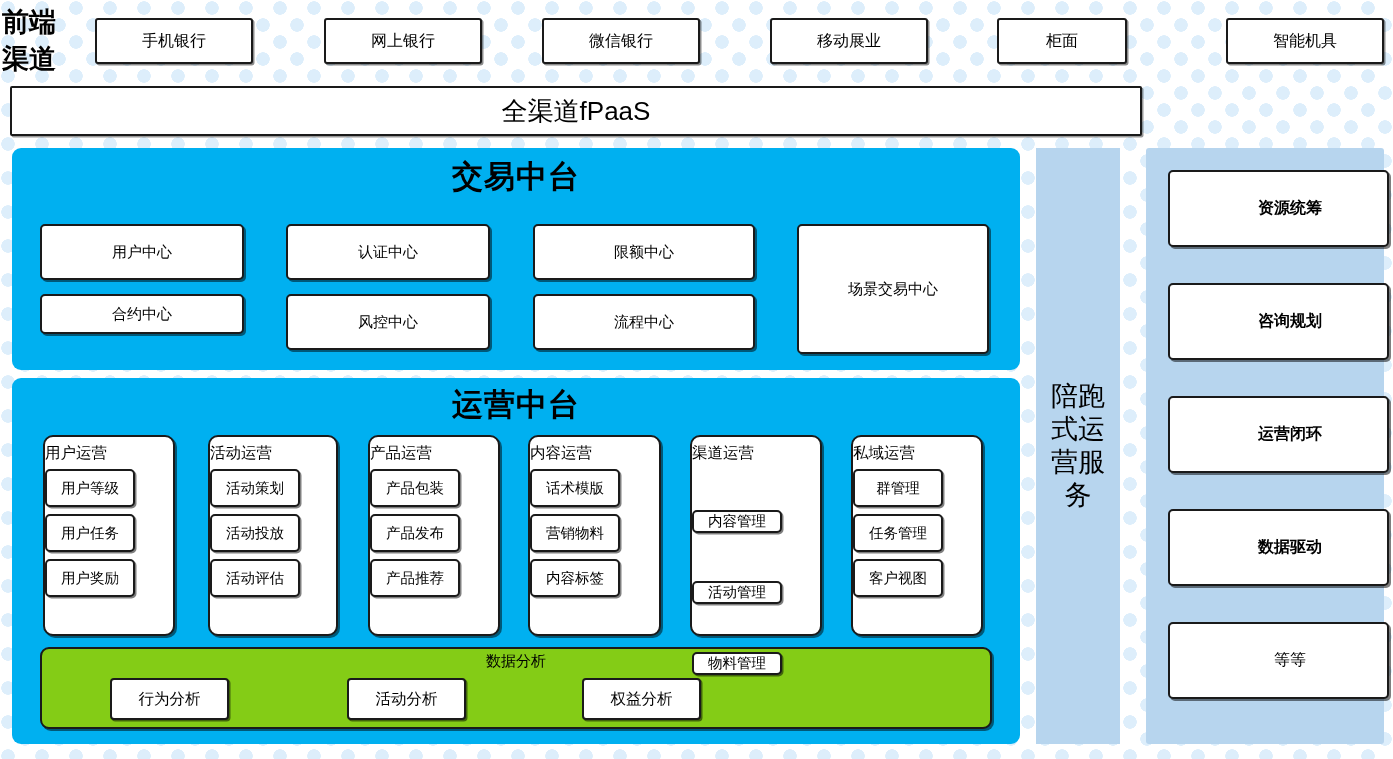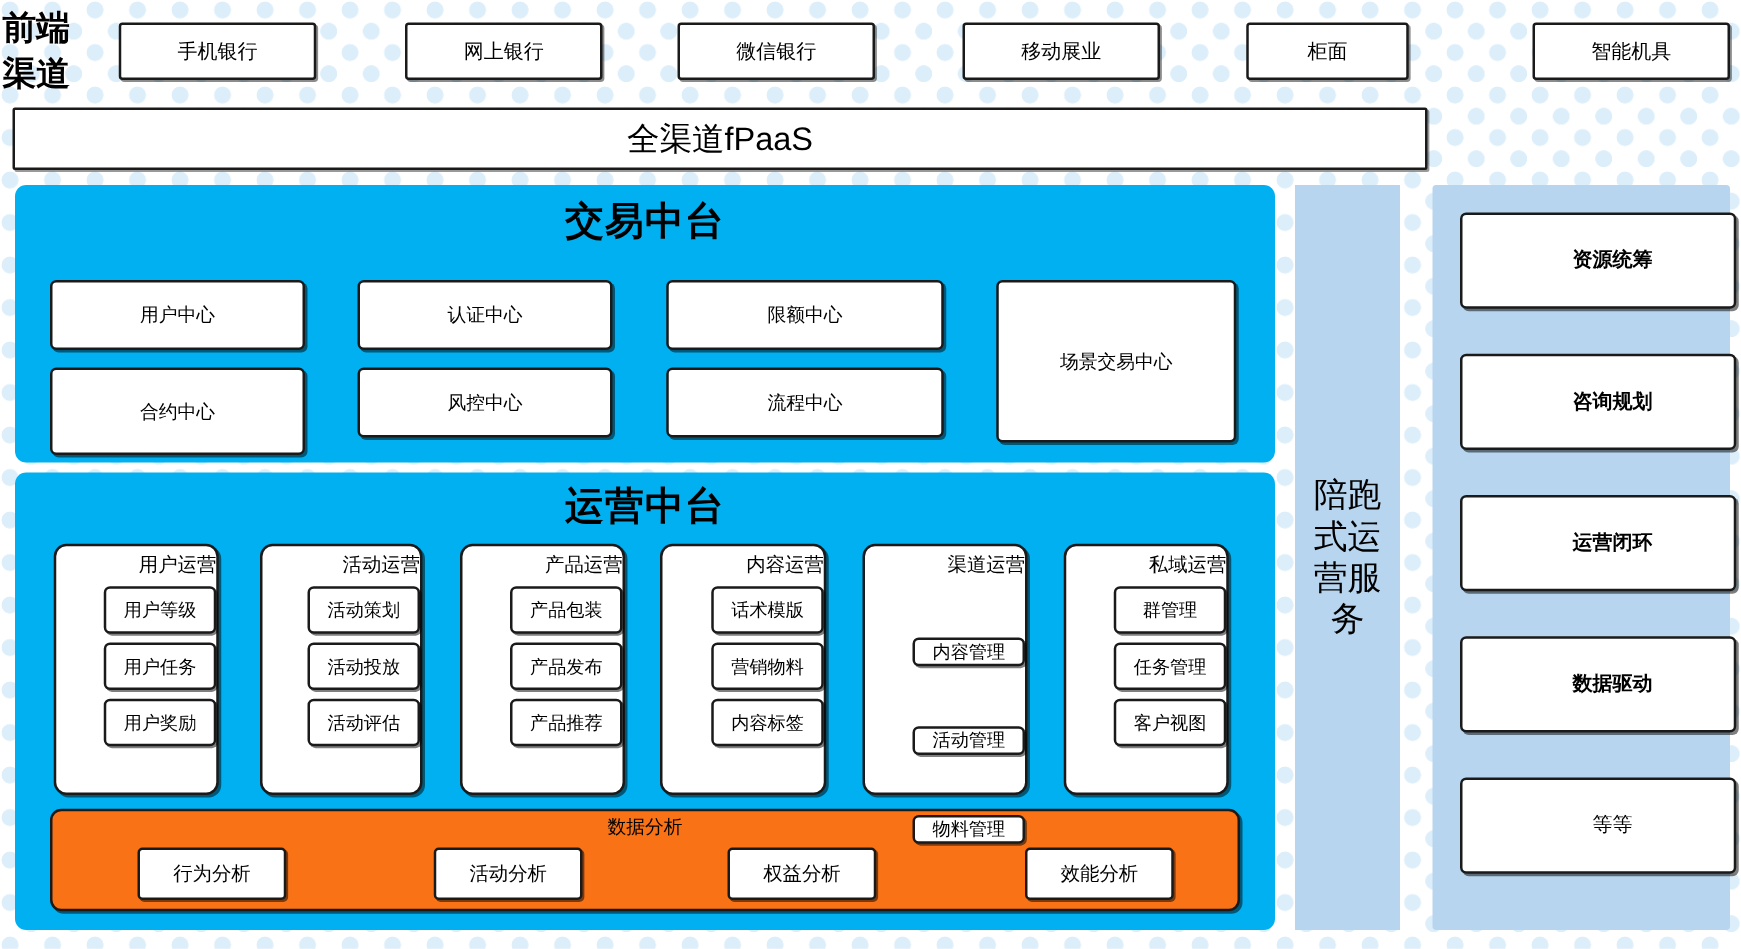--- a/index.html
+++ b/index.html
@@ -87,21 +87,21 @@
     box-shadow: 2px 2px 0 rgba(0,0,0,0.5);
   }
 
   
   .ops-col {
     top: 435px; height: 201px;
     background: #ffffff;
     border: 2.5px solid #1a1a1a;
     border-radius: 10px;
     box-shadow: 2px 2px 0 rgba(0,0,0,0.5);
-    display: flex; flex-direction: column; align-items: flex-end;
+    display: flex; flex-direction: column; align-items: flex-start;
     padding-top: 5px;
   }
   .ops-col-title {
     font-size: 15.5px;
     line-height: 22px;
     margin-bottom: 5px;
   }
   .ops-item {
     width: 86px; height: 34px;
     margin-bottom: 7px;
@@ -109,21 +109,21 @@
     border: 2.5px solid #1a1a1a;
     border-radius: 5px;
     display: flex; align-items: center; justify-content: center;
     font-size: 14.5px;
     box-shadow: 1.5px 1.5px 0 rgba(0,0,0,0.5);
   }
 
   
   #data-analysis {
     left: 40px; top: 647px; width: 952px; height: 82px;
-    background: #f97316;
+    background: #84cc16;
     border: 2.5px solid #1a1a1a;
     border-radius: 9px;
     box-shadow: 2px 2px 0 rgba(0,0,0,0.5);
   }
   #data-analysis .da-title {
     width: 100%; text-align: center;
     font-size: 15px; margin-top: 3px;
   }
   .da-item {
     position: absolute; top: 29px;
@@ -197,23 +197,20 @@
   <div class="da-title">数据分析</div>
 <div class="da-item" style="left: 68px;">
       <span>行为分析</span>
     </div>
     <div class="da-item" style="left: 305px;">
       <span>活动分析</span>
     </div>
     <div class="da-item" style="left: 540px;">
       <span>权益分析</span>
     </div>
-    <div class="da-item" style="left: 778px;">
-      <span>效能分析</span>
-    </div>
   </div>
 
 <div class="abs" id="service-column">
   <div class="vtext">陪跑式运营服务</div>
 </div>
 
 <div class="abs" id="right-sidebar">
     <div class="side-card">
       <span>资源统筹</span>
     </div>
@@ -254,21 +251,21 @@
   </div>
 <div class="abs trade-card" style="left: 286px; top: 224px; width: 204px; height: 56px;">
     <span>认证中心</span>
   </div>
 <div class="abs trade-card" style="left: 533px; top: 224px; width: 222px; height: 56px;">
     <span>限额中心</span>
   </div>
 <div class="abs trade-card" style="left: 797px; top: 224px; width: 192px; height: 130px;">
     <span>场景交易中心</span>
   </div>
-<div class="abs trade-card" style="left: 40px; top: 294px; width: 204px; height: 70px; align-items: center;">
+<div class="abs trade-card" style="left: 40px; top: 294px; width: 204px; height: 40px; align-items: center;">
     <span>合约中心</span>
   </div>
 <div class="abs trade-card" style="left: 286px; top: 294px; width: 204px; height: 56px;">
     <span>风控中心</span>
   </div>
 <div class="abs trade-card" style="left: 533px; top: 294px; width: 222px; height: 56px;">
     <span>流程中心</span>
   </div>
 <div class="abs ops-col" style="left: 43px; width: 132px;">
     <div class="ops-col-title">用户运营</div>

